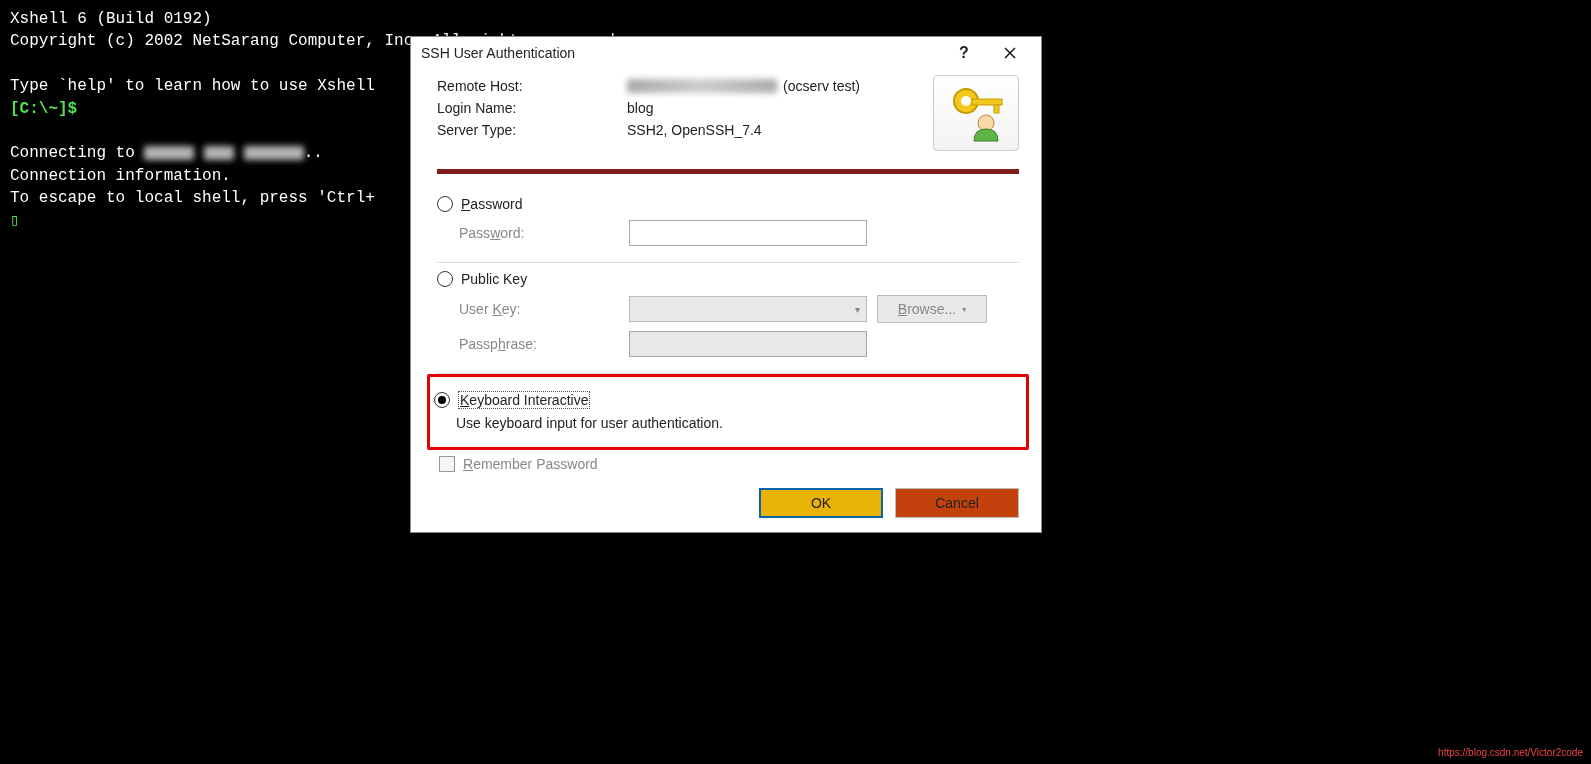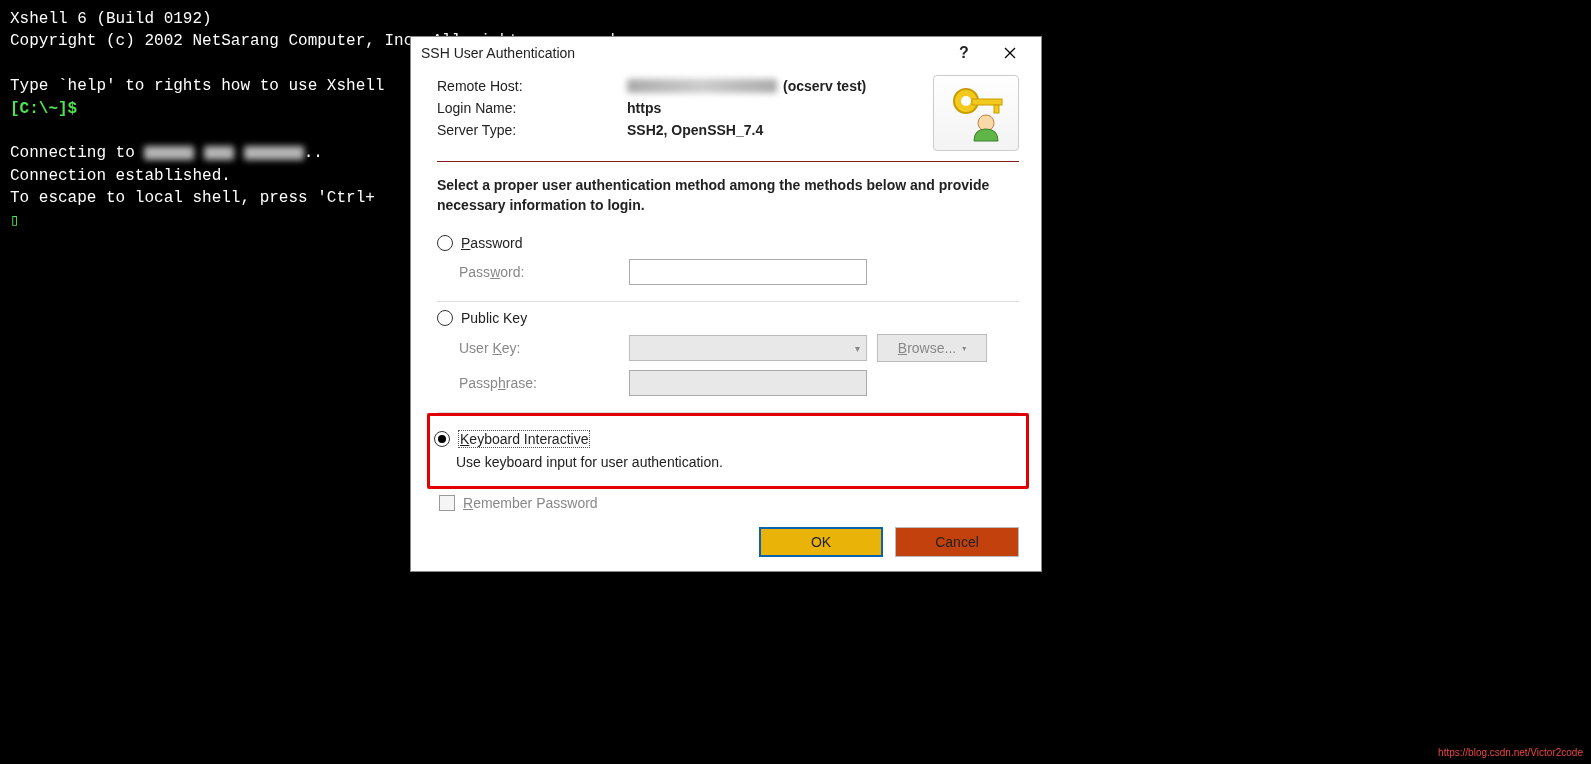--- a/index.html
+++ b/index.html
@@ -75,36 +75,36 @@
     .title-btn.close svg {
       width: 12px;
       height: 12px;
     }
     .dialog-body {
       padding: 6px 22px 14px 26px;
     }
     .info-area {
       display: flex;
       gap: 12px;
-      border-bottom: 1px solid #7f1d1d;
-      padding-bottom: 10px;
+      border-bottom: 5px solid #7f1d1d;
+      padding-bottom: 18px;
       margin-bottom: 14px;
     }
     .info-grid {
       flex: 1;
     }
     .info-row {
       display: flex;
       padding: 3px 0;
     }
     .info-label {
       width: 190px;
     }
     .info-value {
-      font-weight: bold;
+      font-weight: normal;
       display: flex;
       align-items: center;
       gap: 6px;
     }
     .info-value .blur2 {
       display: inline-block;
       width: 150px;
       height: 14px;
       background: linear-gradient(90deg, #aaa 0%, #ccc 50%, #aaa 100%);
       filter: blur(3px);
@@ -271,25 +271,25 @@
     .underline-char {
       text-decoration: underline;
     }
   </style>
 </head>
 <body>
 
 <div class="terminal"><span>Xshell 6 (Build 0192)</span>
 <span>Copyright (c) 2002 NetSarang Computer, Inc. All rights reserved.</span>
 
-<span>Type `help' to rights how to use Xshell</span>
+<span>Type `help' to learn how to use Xshell</span>
 <span class="prompt">[C:\~]$</span>
 
 <span>Connecting to </span><span class="blur" style="width:50px"></span> <span class="blur" style="width:30px"></span> <span class="blur" style="width:60px"></span><span>..</span>
-<span>Connection established.</span>
+<span>Connection information.</span>
 <span>To escape to local shell, press 'Ctrl+</span>
 <span class="cursor">▯</span></div>
 
 <div class="dialog">
   <div class="dialog-title">
     <span class="dialog-title-text">SSH User Authentication</span>
     <div class="title-btn help">
       <span>?</span>
     </div>
     <div class="title-btn close">
@@ -305,40 +305,39 @@
       <div class="info-grid">
         <div class="info-row">
           <span class="info-label">Remote Host:</span>
           <span class="info-value">
             <span class="blur2"></span>
             <span>(ocserv test)</span>
           </span>
         </div>
         <div class="info-row">
           <span class="info-label">Login Name:</span>
-          <span class="info-value">https</span>
+          <span class="info-value">blog</span>
         </div>
         <div class="info-row">
           <span class="info-label">Server Type:</span>
           <span class="info-value">SSH2, OpenSSH_7.4</span>
         </div>
       </div>
       <div class="key-icon">
         <svg viewBox="0 0 68 60">
           <circle cx="24" cy="18" r="12" fill="#f4c91d" stroke="#c89c00" stroke-width="2"></circle>
           <circle cx="24" cy="18" r="5" fill="#fff"></circle>
           <rect x="30" y="16" width="30" height="6" fill="#f4c91d" stroke="#c89c00" stroke-width="1"></rect>
           <rect x="52" y="22" width="5" height="8" fill="#f4c91d" stroke="#c89c00" stroke-width="1"></rect>
           <circle cx="44" cy="40" r="8" fill="#f9d9a8" stroke="#c4803c" stroke-width="1"></circle>
           <path d="M32 58 Q32 46 44 46 Q56 46 56 58 Z" fill="#5fb548" stroke="#3a8028" stroke-width="1"></path>
         </svg>
       </div>
     </div>
 
-    <div class="instruction">Select a proper user authentication method among the methods below and provide necessary information to login.</div>
 
     <div class="auth-section">
       <div class="radio-row">
         <div class="radio"></div>
         <span class="radio-label"><span></span><span class="underline-char">P</span><span>assword</span></span>
       </div>
       <div class="sub-row">
         <span class="sub-label"><span>Pass</span><span class="underline-char">w</span><span>ord:</span></span>
         <div class="disabled-input"></div>
       </div>

